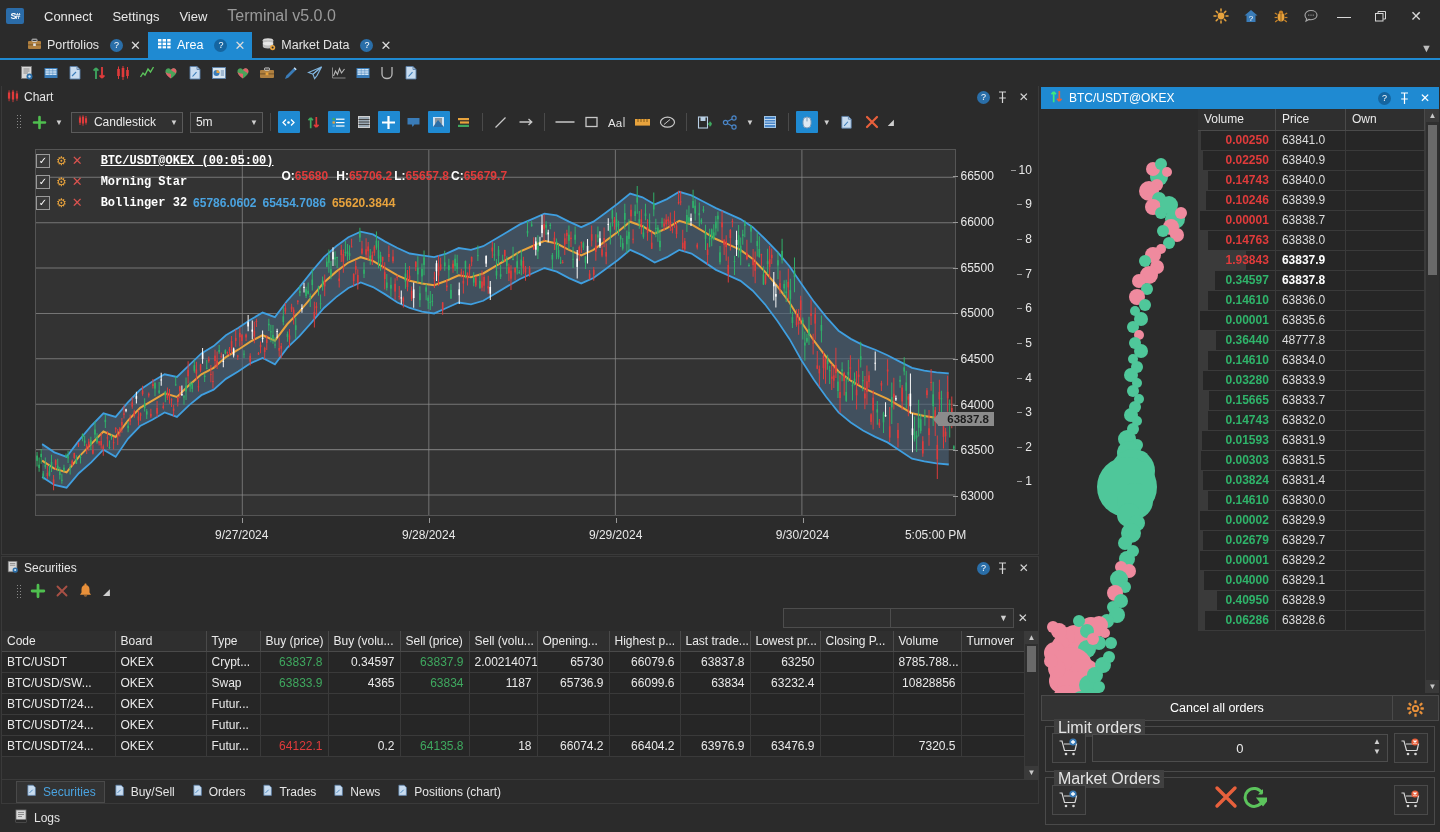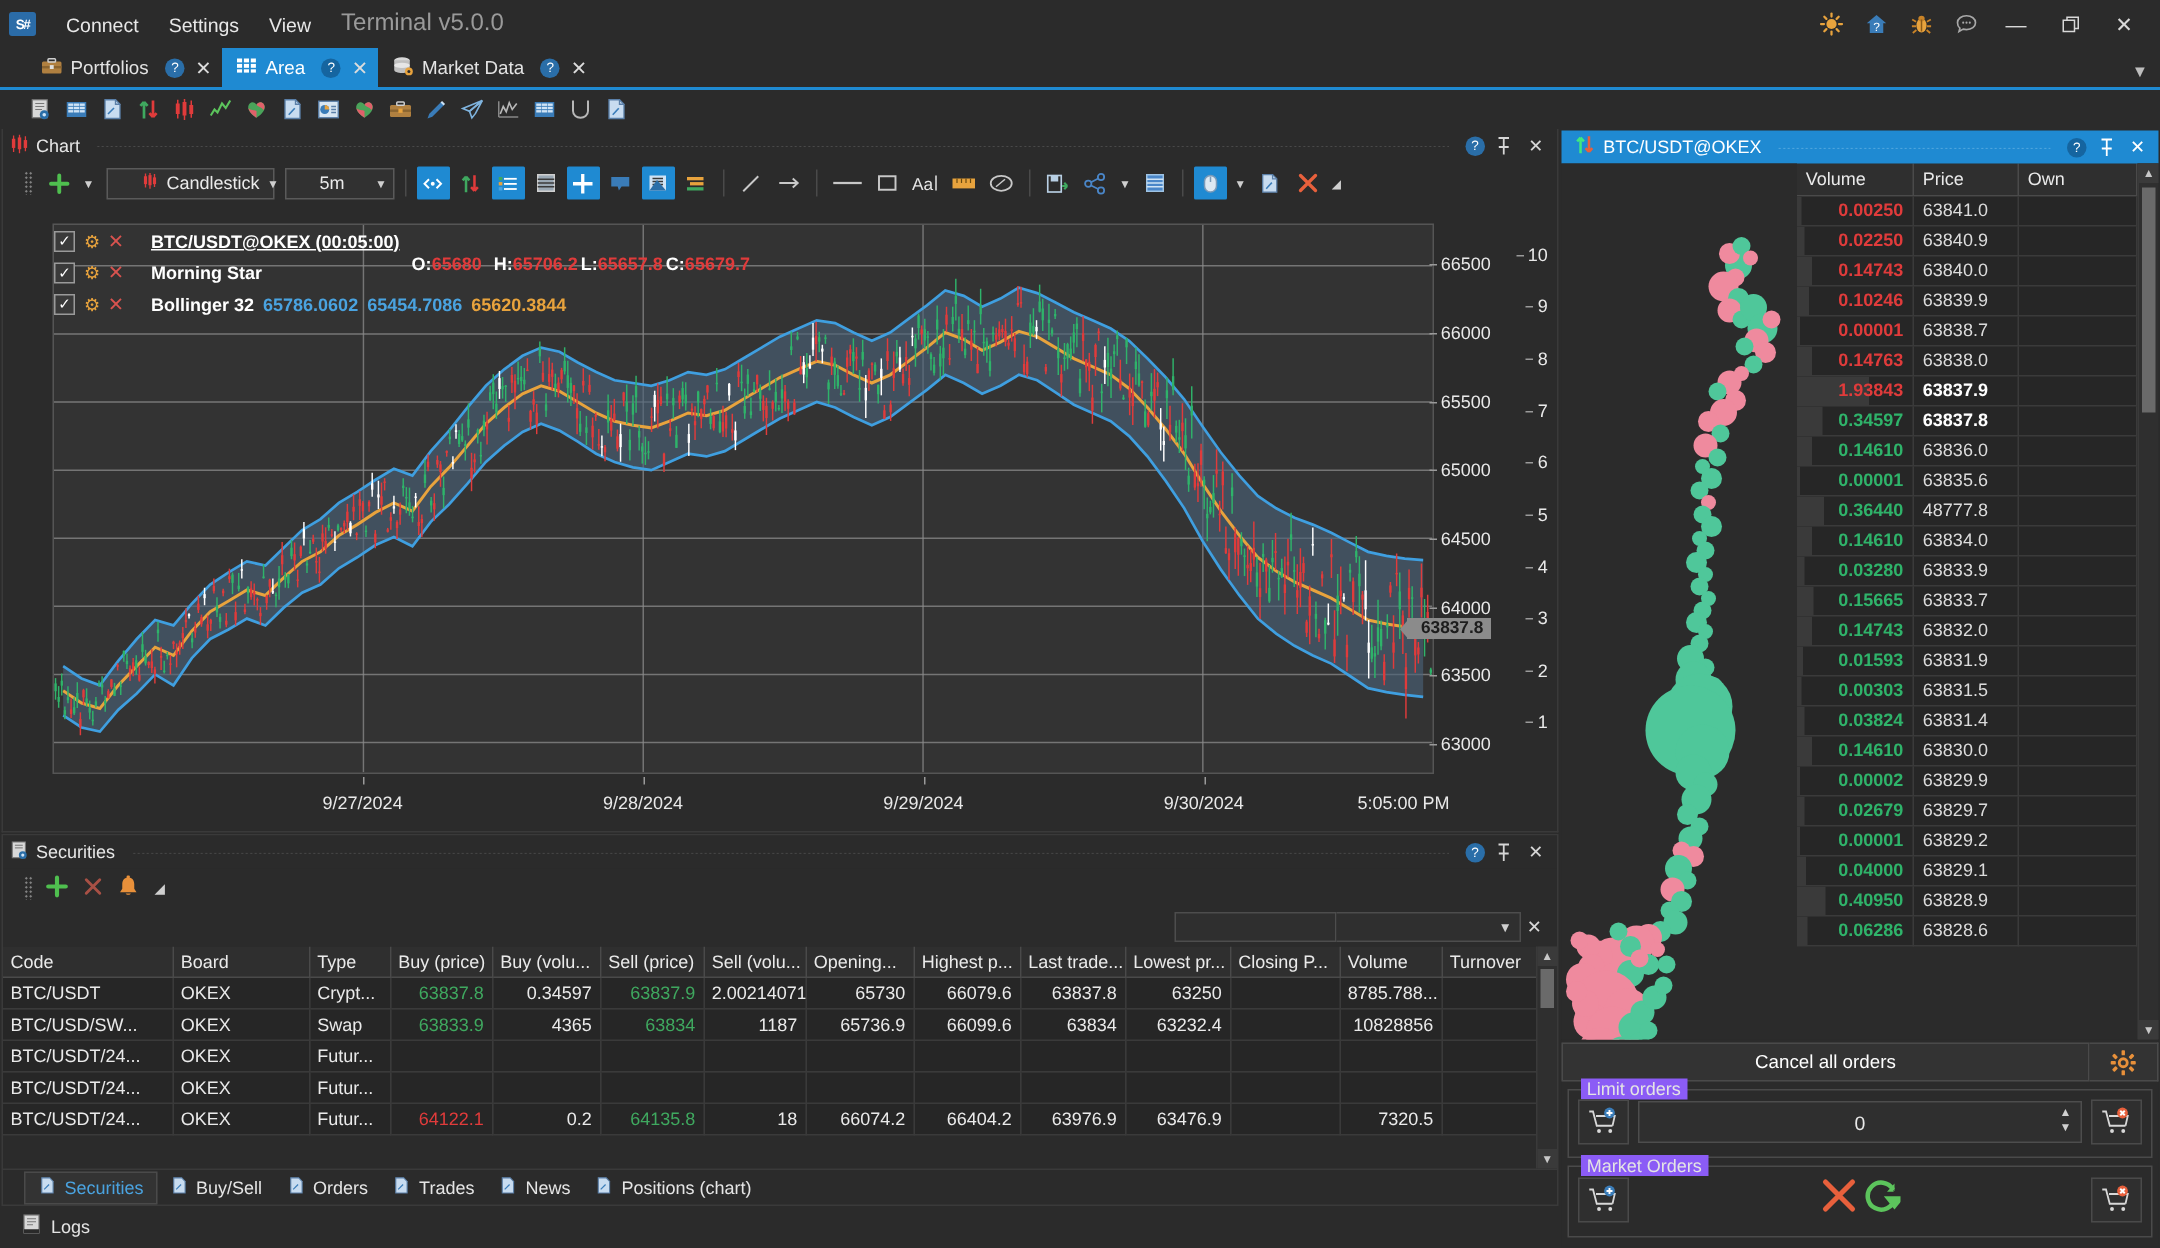--- a/index.html
+++ b/index.html
@@ -58,35 +58,35 @@
   
   .chartpanel { flex: 1; display: flex; flex-direction: column; min-height: 0; border: 1px solid #3a3a3a; border-top: none;
                 margin: 0 1px 0 1px; background: #2b2b2b; }
   .charttoolbar { height: 28px; display: flex; align-items: center; gap: 3px; padding: 0 6px 0 14px; flex: none; }
   .ct-grip { width: 6px; height: 16px; background-image: radial-gradient(circle, #8a8a8a 0.7px, transparent 0.8px);
              background-size: 3px 3px; margin-right: 3px; }
   .ct-btn { height: 22px; min-width: 22px; display: flex; align-items: center; justify-content: center; font-size: 13px; padding: 0 2px; }
   .ct-btn.on { background: #1f8ad2; border-radius: 1px; }
   .ct-sep { width: 1px; height: 18px; background: #4a4a4a; margin: 0 4px; }
   .ct-combo { height: 21px; border: 1px solid #5a5a5a; background: #313131; display: flex; align-items: center;
-              gap: 5px; padding: 0 4px 0 22px; font-size: 12px; color: #eaeaea; }
+              gap: 5px; padding: 0 4px 0 5px; font-size: 12px; color: #eaeaea; }
   .ct-combo .cb-text { flex: 1; white-space: nowrap; }
   .ct-combo .cb-arrow { font-size: 8px; color: #cfcfcf; }
   .ct-drop { font-size: 8px; color: #cfcfcf; padding: 0 2px; }
 
   .chartbody { flex: 1; position: relative; min-height: 0; background: #2b2b2b; overflow: hidden; }
   .plot { position: absolute; left: 33px; top: 13px; right: 82px; bottom: 38px; background: #333333;
           border: 1px solid #555; overflow: hidden; }
   .legendbox { position: absolute; left: 34px; top: 14px; z-index: 6; font-size: 12px; }
   .legrow { display: flex; align-items: center; gap: 0; height: 21px; padding-right: 4px; }
   .legrow .chk { width: 14px; height: 14px; border: 1px solid #9a9a9a; background: #3a3a3a; color: #fff;
                  font-size: 10px; display: flex; align-items: center; justify-content: center; margin-right: 6px; }
   .legrow .gear { color: #e8a33d; font-size: 12px; margin-right: 5px; }
   .legrow .xcl { color: #d9534f; font-size: 13px; margin-right: 18px; }
-  .leg-name { color: #ffffff; font-weight: bold; white-space: nowrap; }
+  .leg-name { color: #ffffff; font-weight: bold; white-space: nowrap; font-family: Liberation Mono, monospace; }
   .leg-name.link { text-decoration: underline; }
   .ohlc { color: #ffffff; font-weight: bold; white-space: nowrap; margin-left: 8px; margin-top: 30px; }
   .ohlc b { color: #e03b3b; font-weight: bold; }
   .bb1 { color: #4aa3e0; font-weight: bold; margin-left: 6px; }
   .bb2 { color: #4aa3e0; font-weight: bold; margin-left: 6px; }
   .bb3 { color: #e8a33d; font-weight: bold; margin-left: 6px; }
 
   .axis-y-price { position: absolute; right: 44px; top: 13px; bottom: 38px; width: 40px; }
   .axis-y-vol { position: absolute; right: 6px; top: 13px; bottom: 38px; width: 34px; }
   .ylab { position: absolute; right: 0; transform: translateY(-50%); font-size: 12px; color: #e9e9e9; white-space: nowrap; }
@@ -156,21 +156,21 @@
   .obscroll { width: 14px; background: #2f2f2f; position: relative; border-left: 1px solid #3a3a3a; }
   .obs-thumb { position: absolute; left: 2px; right: 2px; top: 16px; height: 150px; background: #6a6a6a; }
 
   .cancelbar { height: 26px; display: flex; align-items: stretch; flex: none; margin: 2px 0 0 0; }
   .cancelbtn { flex: 1; background: #333333; border: 1px solid #4a4a4a; display: flex; align-items: center;
                justify-content: center; font-size: 12.5px; color: #ffffff; }
   .gearbtn { width: 46px; background: #333333; border: 1px solid #4a4a4a; border-left: none;
              display: flex; align-items: center; justify-content: center; font-size: 17px; }
 
   .fieldset { margin: 5px 4px 0 4px; border: 1px solid #4a4a4a; padding: 6px 6px 8px 6px; position: relative; }
-  .fs-legend { position: absolute; top: -8px; left: 8px; background: #8b5cf6; padding: 0 4px; font-size: 12px; color: #e4e4e4; }
+  .fs-legend { position: absolute; top: -8px; left: 8px; background: #404040; padding: 0 4px; font-size: 16px; color: #e4e4e4; }
   .orderrow { display: flex; align-items: center; gap: 6px; }
   .cart { width: 34px; height: 30px; border: 1px solid #4a4a4a; background: #2f2f2f; display: flex;
           align-items: center; justify-content: center; position: relative; font-size: 16px; }
   .spin { flex: 1; height: 28px; background: #2f2f2f; border: 1px solid #4d4d4d; display: flex; align-items: center;
           justify-content: center; position: relative; font-size: 13px; color: #eaeaea; }
   .spin .arrows { position: absolute; right: 6px; top: 3px; display: flex; flex-direction: column; gap: 2px;
                   font-size: 8px; color: #d0d0d0; line-height: 8px; }
   .mkt-center { flex: 1; display: flex; align-items: center; justify-content: center; gap: 2px; font-size: 22px; }
 </style>
 </head>

